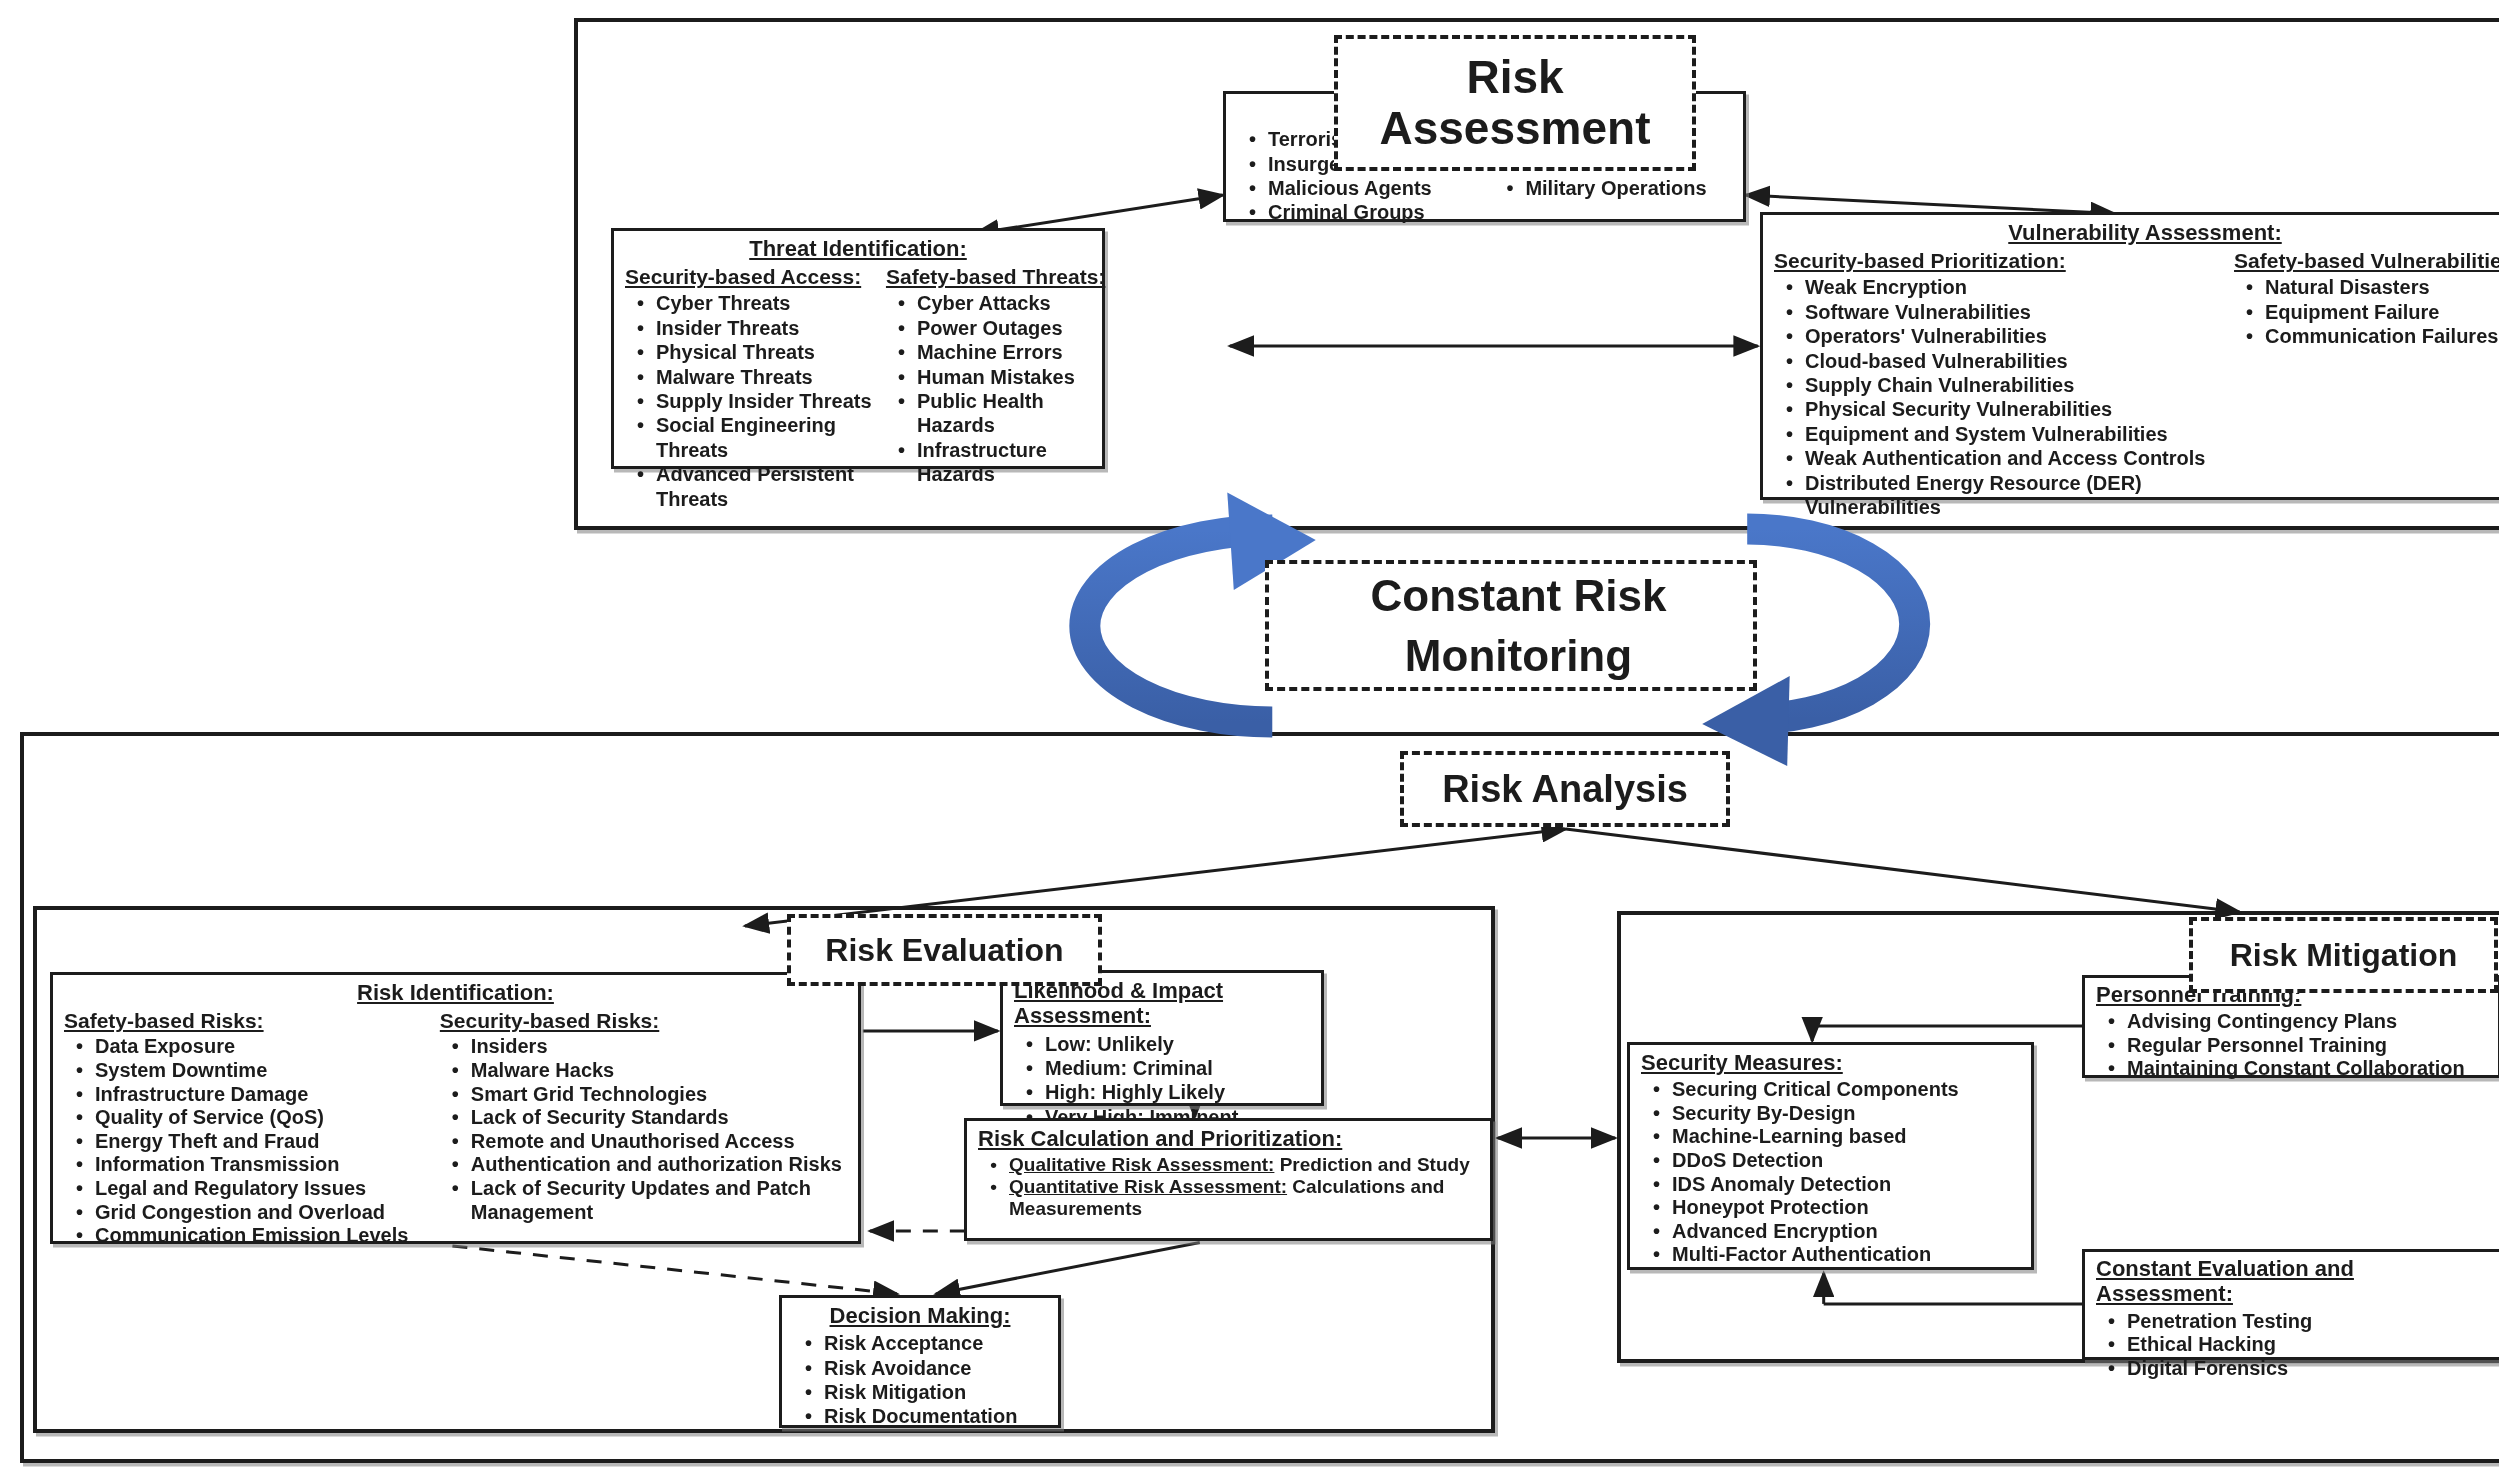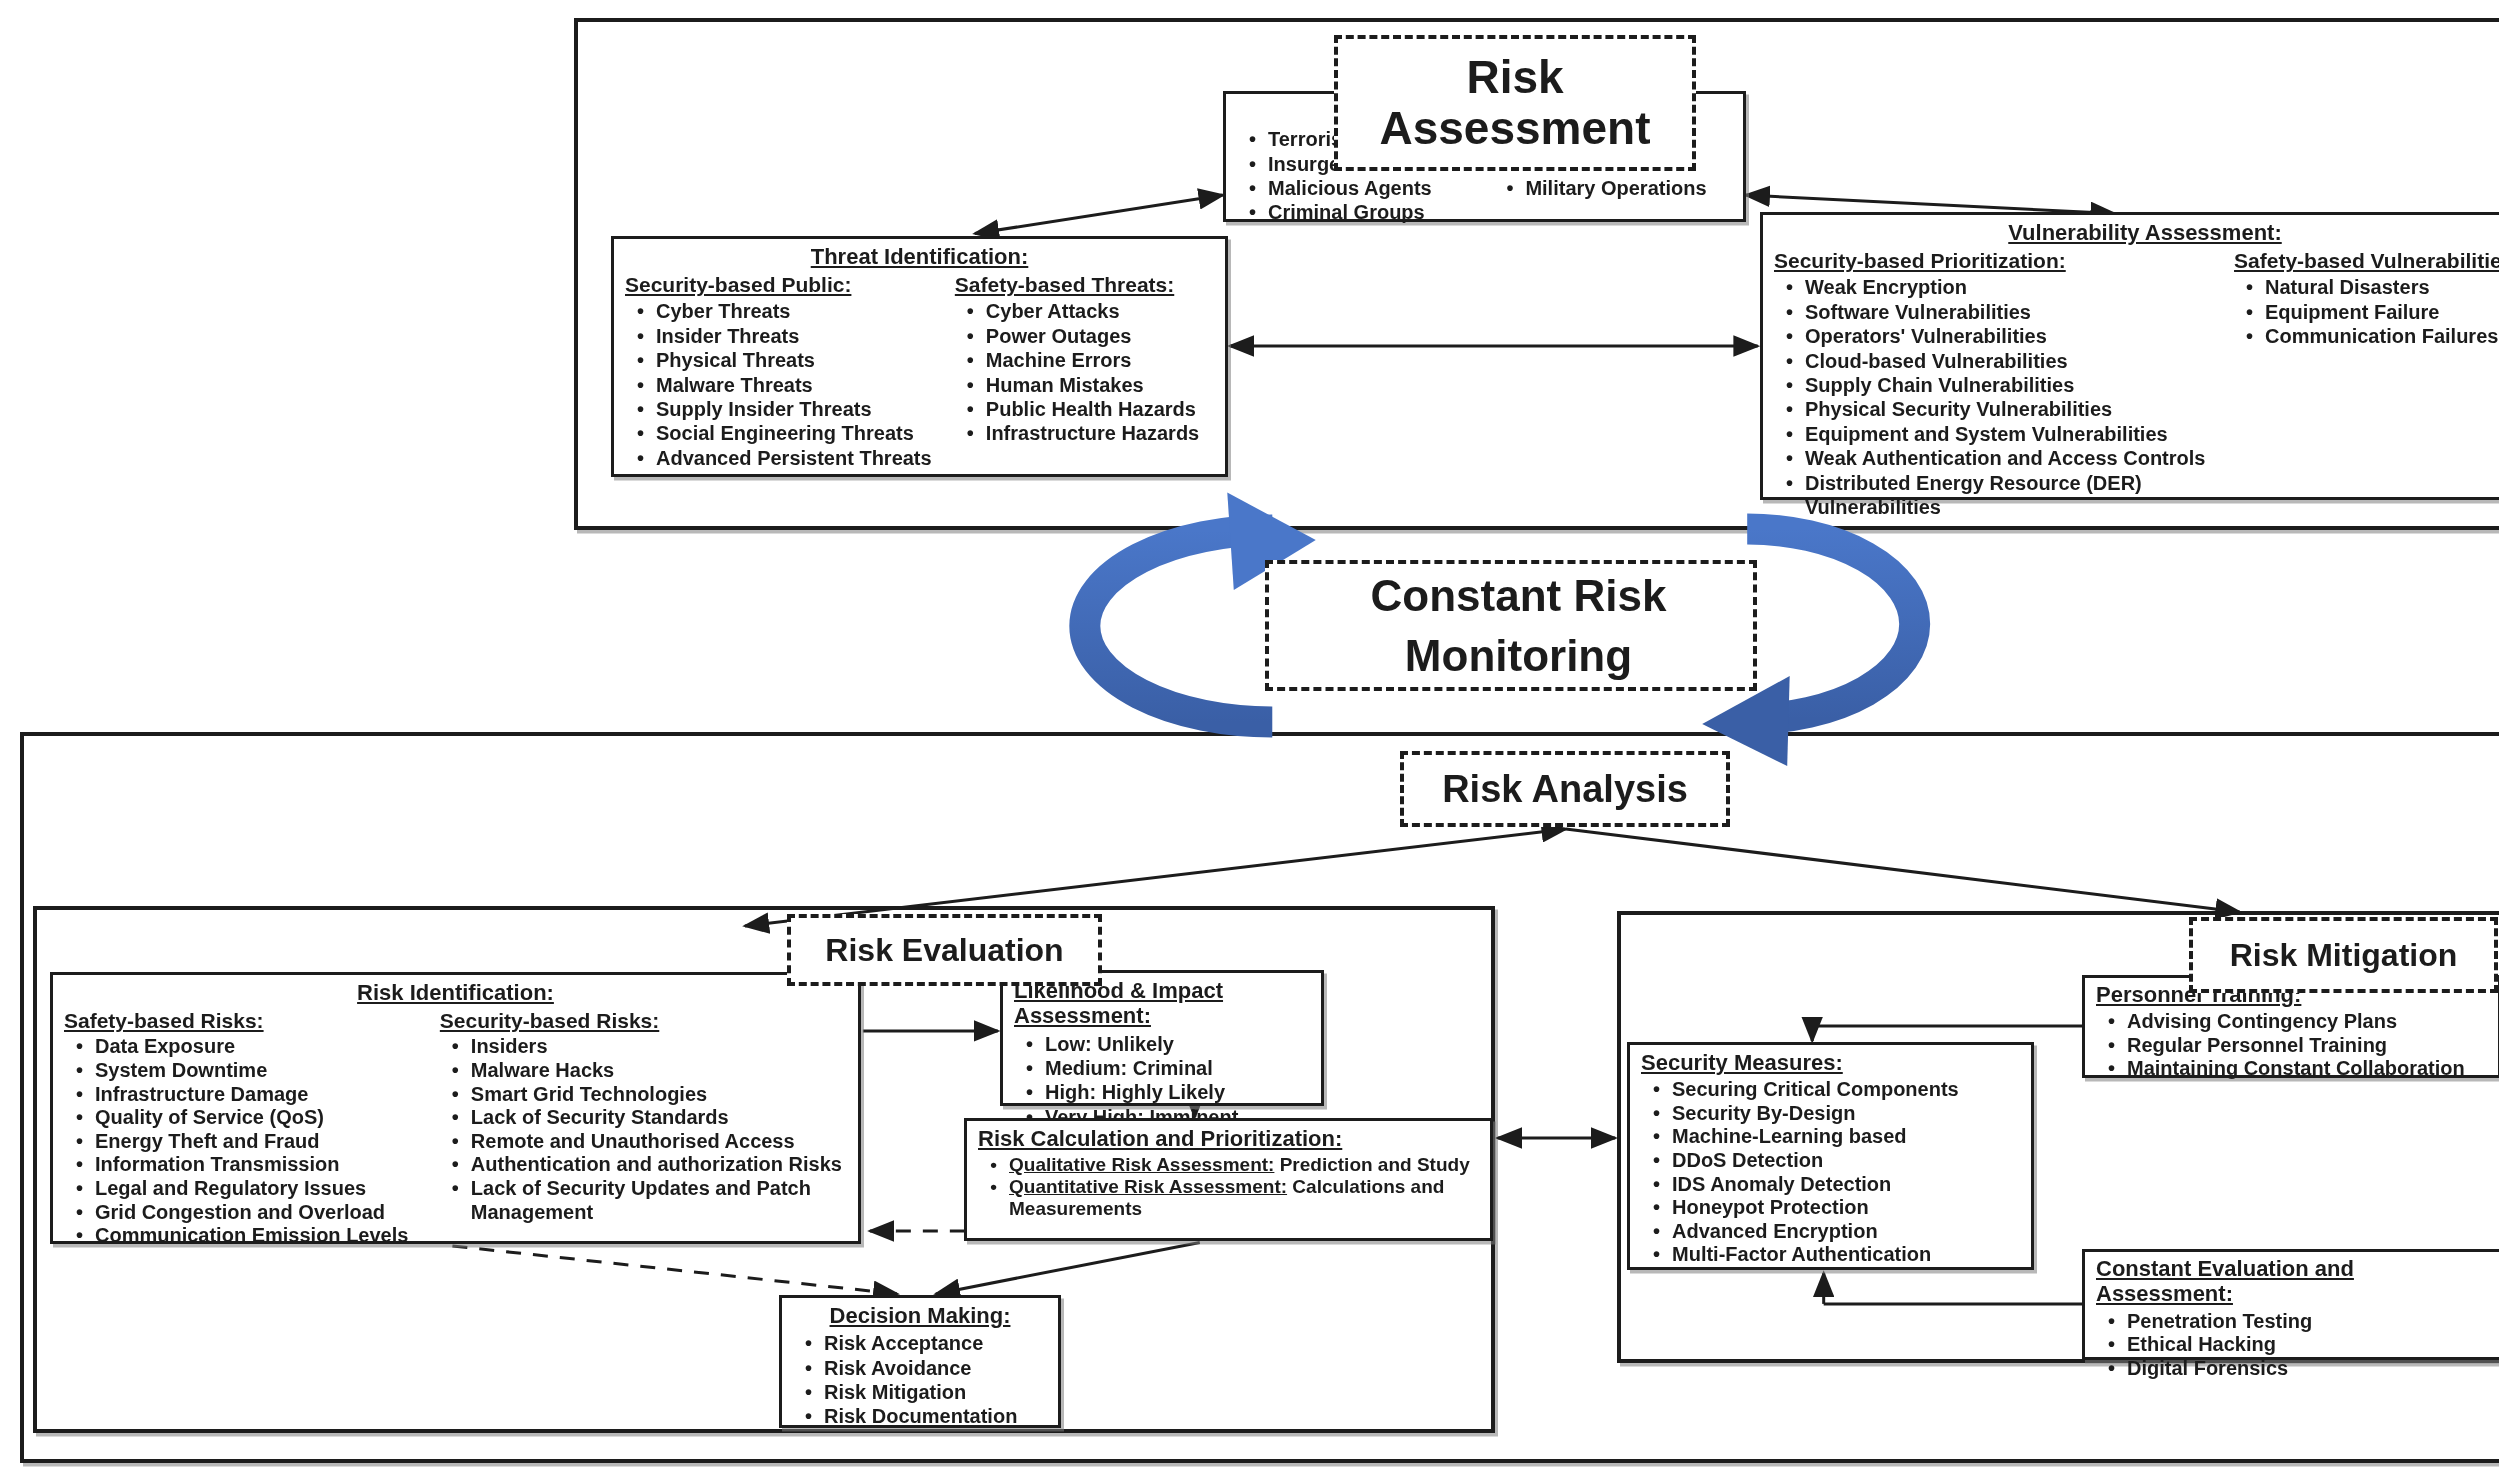--- a/index.html
+++ b/index.html
@@ -74,25 +74,25 @@
             </li>
             <li>
               <span class="blt">•</span>
               <span class="txt">Military Operations</span>
             </li>
           </ul>
       </div>
     </div>
   </div>
 
-  <div class="box" style="left:611px;top:236px;width:617px;height:241px;">
+  <div class="box" style="left:611px;top:228px;width:494px;height:241px;">
     <div class="box-title t-center">Threat Identification:</div>
     <div class="cols">
       <div class="col" style="width:56%;">
-        <div class="subhead">Security-based Public:</div>
+        <div class="subhead">Security-based Access:</div>
         <ul class="blist">
             <li>
               <span class="blt">•</span>
               <span class="txt">Cyber Threats</span>
             </li>
             <li>
               <span class="blt">•</span>
               <span class="txt">Insider Threats</span>
             </li>
             <li>

